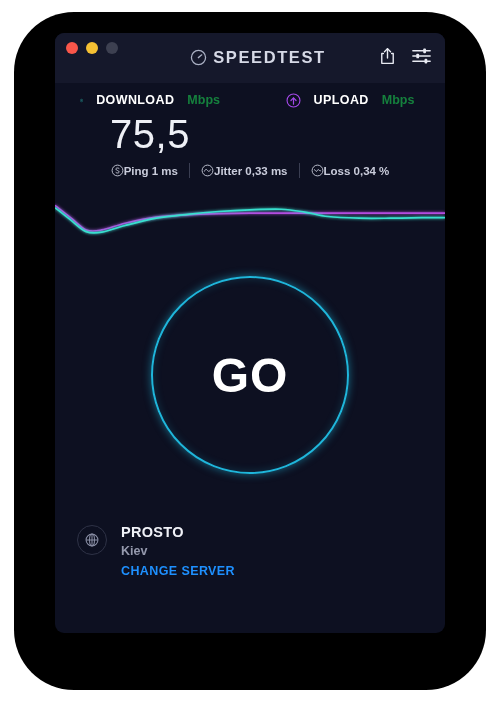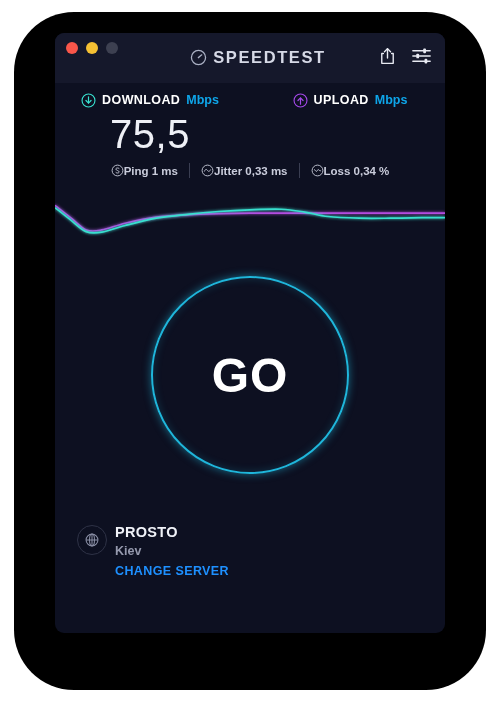--- a/index.html
+++ b/index.html
@@ -89,31 +89,31 @@
   .metric-row {
     display: flex;
     justify-content: center;
     gap: 60px;
   }
   .metric { width: 140px; text-align: center; }
   .metric-head {
     display: flex;
     align-items: center;
     justify-content: center;
-    gap: 6px;
+    gap: 13px;
     height: 18px;
   }
   .metric-head .lbl {
     color: #ffffff;
     font-size: 12.5px;
     font-weight: bold;
     letter-spacing: 0.4px;
   }
   .metric-head .unit {
-    color: #0ea5e9;
+    color: #15803d;
     font-size: 12.5px;
     font-weight: bold;
   }
   .metric-value {
     color: #eef0f6;
     font-size: 40px;
     font-weight: 300;
     line-height: 50px;
     letter-spacing: 0.5px;
   }
@@ -190,21 +190,21 @@
     width: 30px;
     height: 30px;
     border-radius: 50%;
     border: 1.5px solid #2e3246;
     display: flex;
     align-items: center;
     justify-content: center;
     flex: none;
     margin-top: 2px;
   }
-  .foot-texts { margin-left: 8px; }
+  .foot-texts { margin-left: 14px; }
   .server-name {
     color: #f0f2f8;
     font-size: 14.5px;
     font-weight: bold;
     letter-spacing: .3px;
     line-height: 18px;
   }
   .server-city {
     color: #9599ad;
     font-size: 12.5px;

